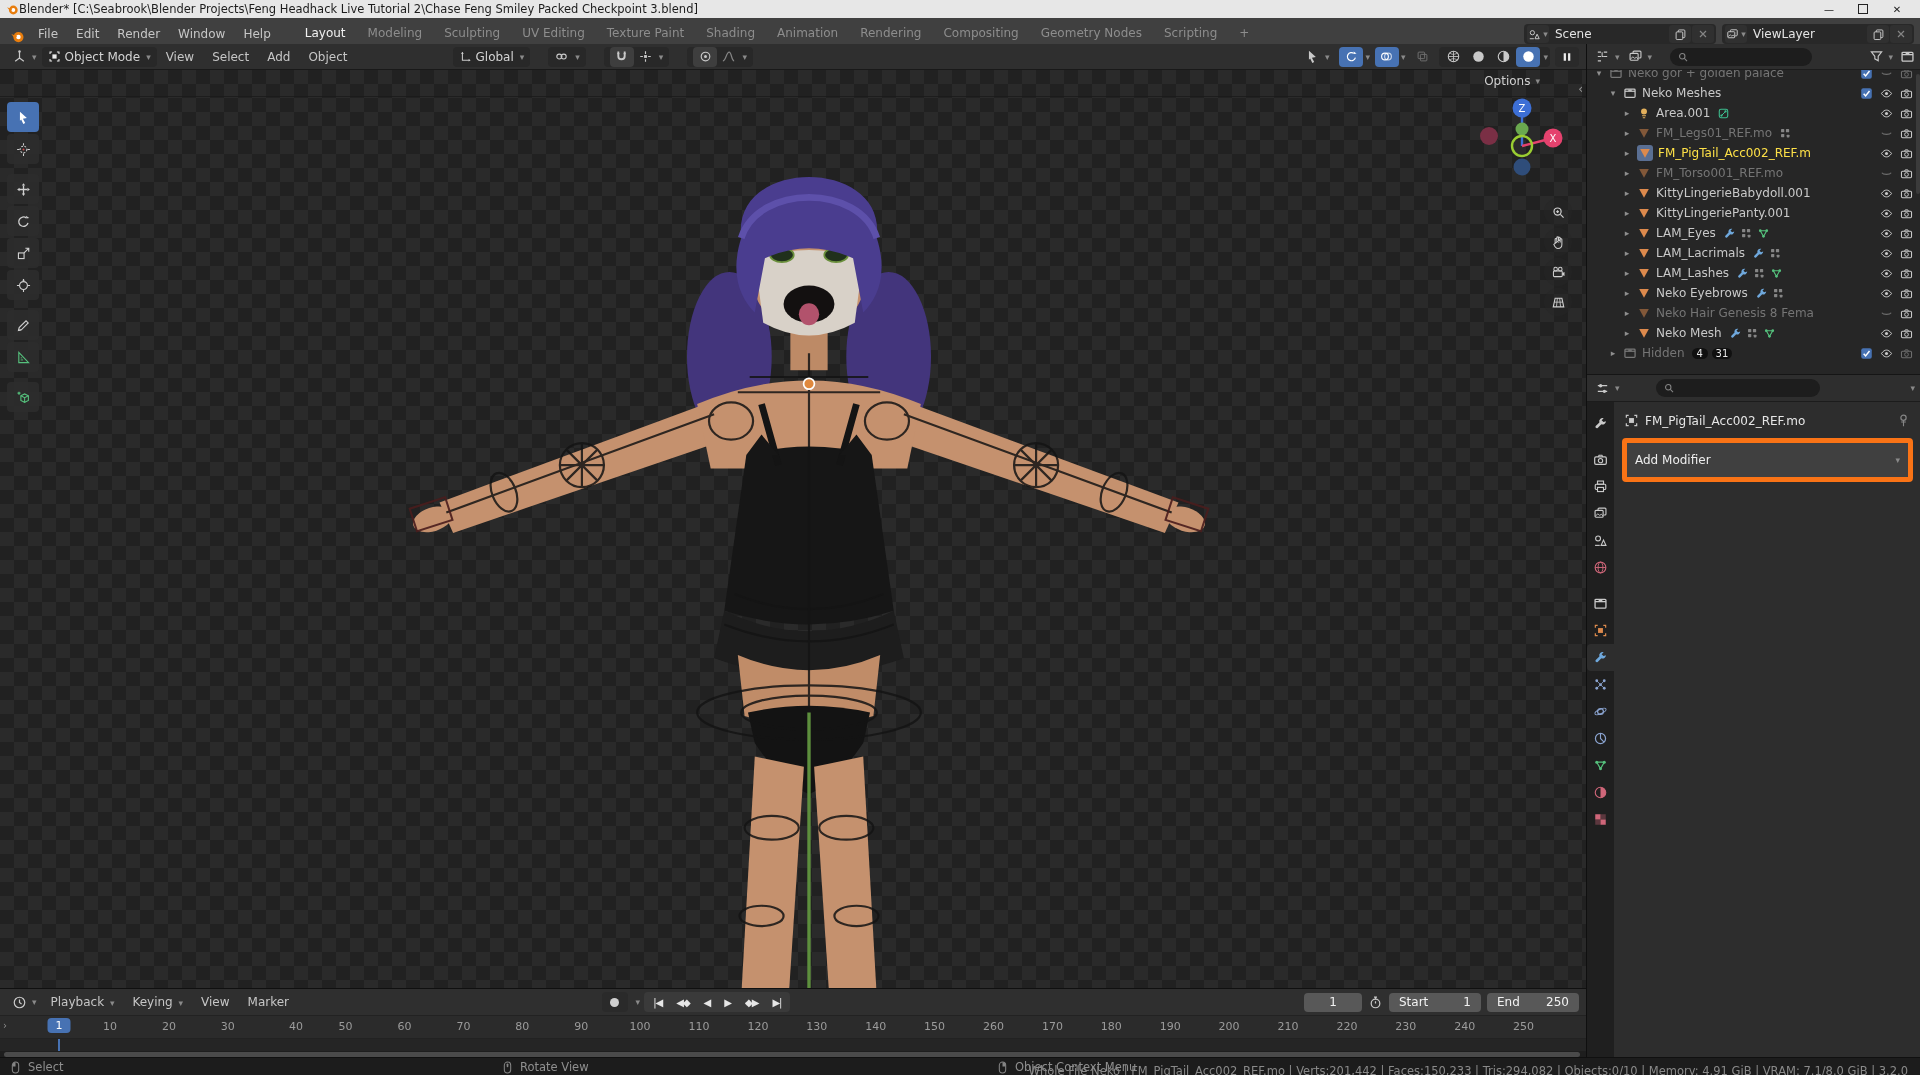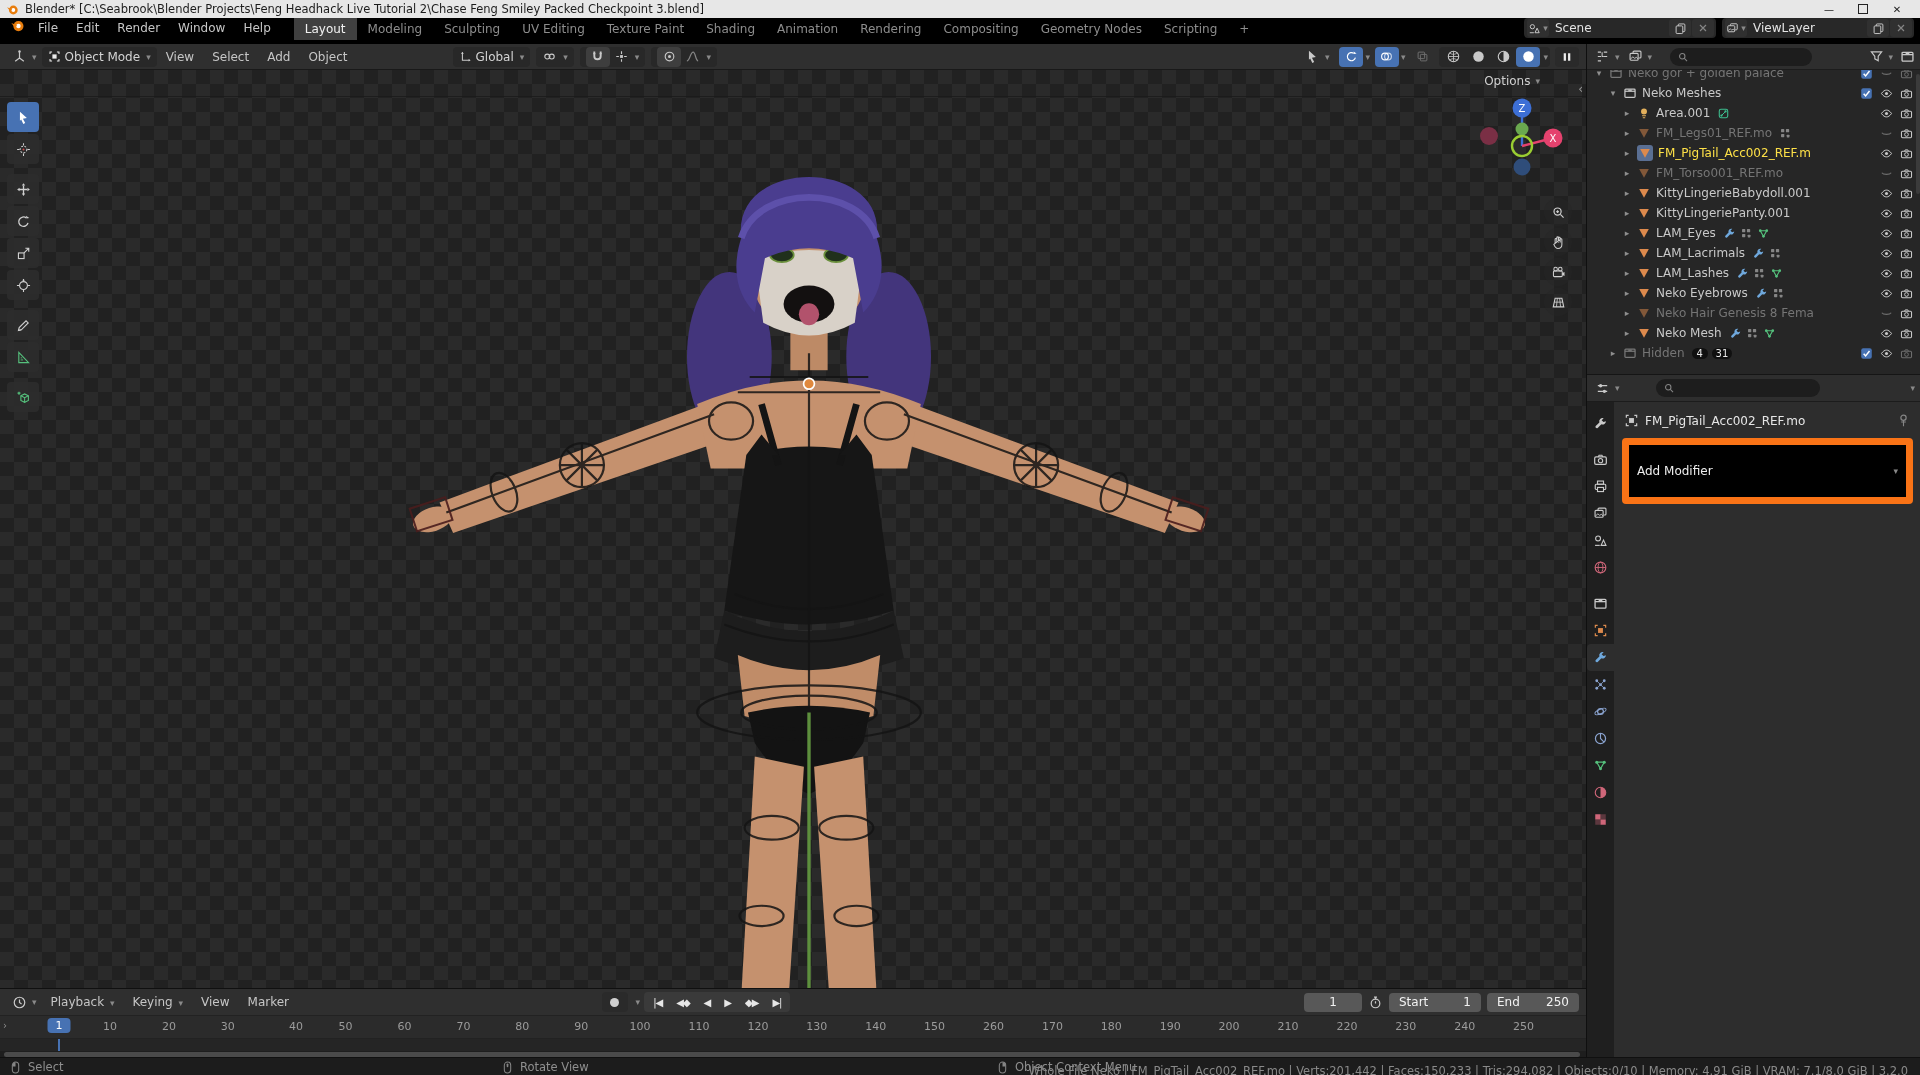--- a/index.html
+++ b/index.html
@@ -7,27 +7,27 @@
        font-family:"DejaVu Sans","Liberation Sans",sans-serif;font-size:12px;
        color:#d4d4d4;background:#1d1d1d;-webkit-font-smoothing:antialiased;}
   .ic{width:15px;height:15px;flex:0 0 auto;display:inline-block;vertical-align:middle;}
   .ic12{width:12px;height:12px}.ic13{width:13px;height:13px}
   .c-g{color:#c9c9c9}.c-dim{color:#858585}.c-dim2{color:#6e6e6e}.c-or{color:#dd8a4d}
   .c-bl{color:#6fa8dc}.c-bl2{color:#8aa3cf}.c-gr{color:#55c07c}.c-pk{color:#cf6679}
   .c-yl{color:#e3b05c}.c-tl{color:#3dbf8f}.c-wh{color:#ececec}
   .caret{color:#8a8a8a;font-size:9px;margin-left:2px}
   
   #titlebar{position:absolute;left:0;top:0;width:1920px;height:18px;background:#e7e7e7;
-    color:#1c1c1c;display:flex;align-items:center;gap:6px;padding:0 6px;box-sizing:border-box;font-size:11.5px;}
+    color:#1c1c1c;display:flex;align-items:center;padding:0 6px;box-sizing:border-box;font-size:11.5px;}
   #titlebar .win-btns{margin-left:auto;display:flex;align-items:center;gap:0;}
   .win-btn{width:34px;height:18px;display:flex;align-items:center;justify-content:center;color:#222;font-size:10px;}
   .win-btn .sq{width:8px;height:8px;border:1px solid #222;display:block}
   
-  #topbar{position:absolute;left:0;top:18px;width:1920px;height:26px;background:#000000;
-    display:flex;align-items:flex-start;padding:0 6px;box-sizing:border-box;}
+  #topbar{position:absolute;left:0;top:18px;width:1920px;height:26px;background:#404040;
+    display:flex;align-items:flex-end;padding:0 6px;box-sizing:border-box;}
   .menu-item{padding:3px 9px;color:#c6c6c6;border-radius:3px;cursor:default;white-space:nowrap}
   #ws-tabs{display:flex;margin-left:14px;align-items:center}
   .ws-tab{padding:4px 11px;color:#8d8d8d;white-space:nowrap}
   .ws-tab.active{background:#404040;color:#f1f1f1;border-radius:0}
   #topbar-right{margin-left:auto;display:flex;gap:6px;align-items:center}
   .id-field{display:flex;align-items:center;background:#282828;border-radius:4px;height:20px;width:192px;padding:0 2px;box-sizing:border-box}
   .id-field .lbl{flex:1;padding:0 6px;color:#e4e4e4;overflow:hidden;white-space:nowrap}
   .id-mini{display:flex;align-items:center;justify-content:center;width:22px;height:18px;background:#303030;border-radius:3px;margin-left:1px}
   
   #vp-header{position:absolute;left:0;top:44px;width:1586px;height:26px;background:#2f2f2f;
@@ -88,21 +88,21 @@
   #props{position:absolute;left:0;top:330px;width:334px;height:683px;background:#2d2d2d;border-top:1px solid #151515;box-sizing:border-box}
   #pr-header{height:27px;background:#2e2e2e;display:flex;align-items:center;gap:6px;padding:0 6px;box-sizing:border-box;border-bottom:1px solid #1c1c1c}
   #pr-search{flex:0 0 150px;height:18px;background:#1d1d1d;border-radius:9px;display:flex;align-items:center;padding:0 7px;gap:4px;margin-left:28px}
   #pr-body{display:flex;height:656px}
   #pr-rail{width:27px;background:#1f1f1f;display:flex;flex-direction:column;align-items:stretch;padding-top:8px}
   .pr-tab{height:27px;display:flex;align-items:center;justify-content:center;border-radius:4px 0 0 4px}
   .pr-tab.active{background:#2d2d2d}
   .pr-gap{height:9px}
   #pr-content{flex:1;padding:9px 8px 0 8px}
   #pr-crumb{display:flex;align-items:center;gap:6px;color:#e6e6e6;padding:2px 2px 10px 2px}
-  #add-modifier{height:22px;background:#000000;border:7px solid #f97316;border-radius:4px;display:flex;align-items:center;padding:15px 8px;color:#ededed}
+  #add-modifier{height:22px;background:#404040;border:5px solid #f97316;border-radius:4px;display:flex;align-items:center;padding:6px 8px;color:#ededed}
   #add-modifier .caret{margin-left:auto}
   
   #statusbar{position:absolute;left:0;top:1057px;width:1920px;height:18px;background:#1c1c1c;border-top:1px solid #101010;box-sizing:border-box;color:#8f8f8f;font-size:11.5px}
   .sb-item{position:absolute;top:0;height:18px;display:flex;align-items:center;gap:5px}
   #sb-stats{position:absolute;right:12px;top:0;height:26px;display:flex;align-items:center;color:#8a8a8a}
 </style>
 </head>
 <body>
 
 <svg width="0" height="0" style="position:absolute" aria-hidden="true">
@@ -474,21 +474,21 @@
         </svg>
       <span>Object Mode</span>
       <span class="caret">▾</span>
     </div>
     <div id="vp-menus" style="display:flex">
         <span class="menu-item">View</span>
         <span class="menu-item">Select</span>
         <span class="menu-item">Add</span>
         <span class="menu-item">Object</span>
       </div>
-    <div style="display:flex;align-items:center;gap:6px;margin-left:96px">
+    <div style="display:flex;align-items:center;gap:18px;margin-left:96px">
       <div class="pill">
         <svg class="ic ic13 c-g">
             <use href="#s-orient"></use>
           </svg>
         <span>Global</span>
         <span class="caret">▾</span>
       </div>
       <div class="pill">
         <svg class="ic c-g">
             <use href="#s-pivot"></use>

